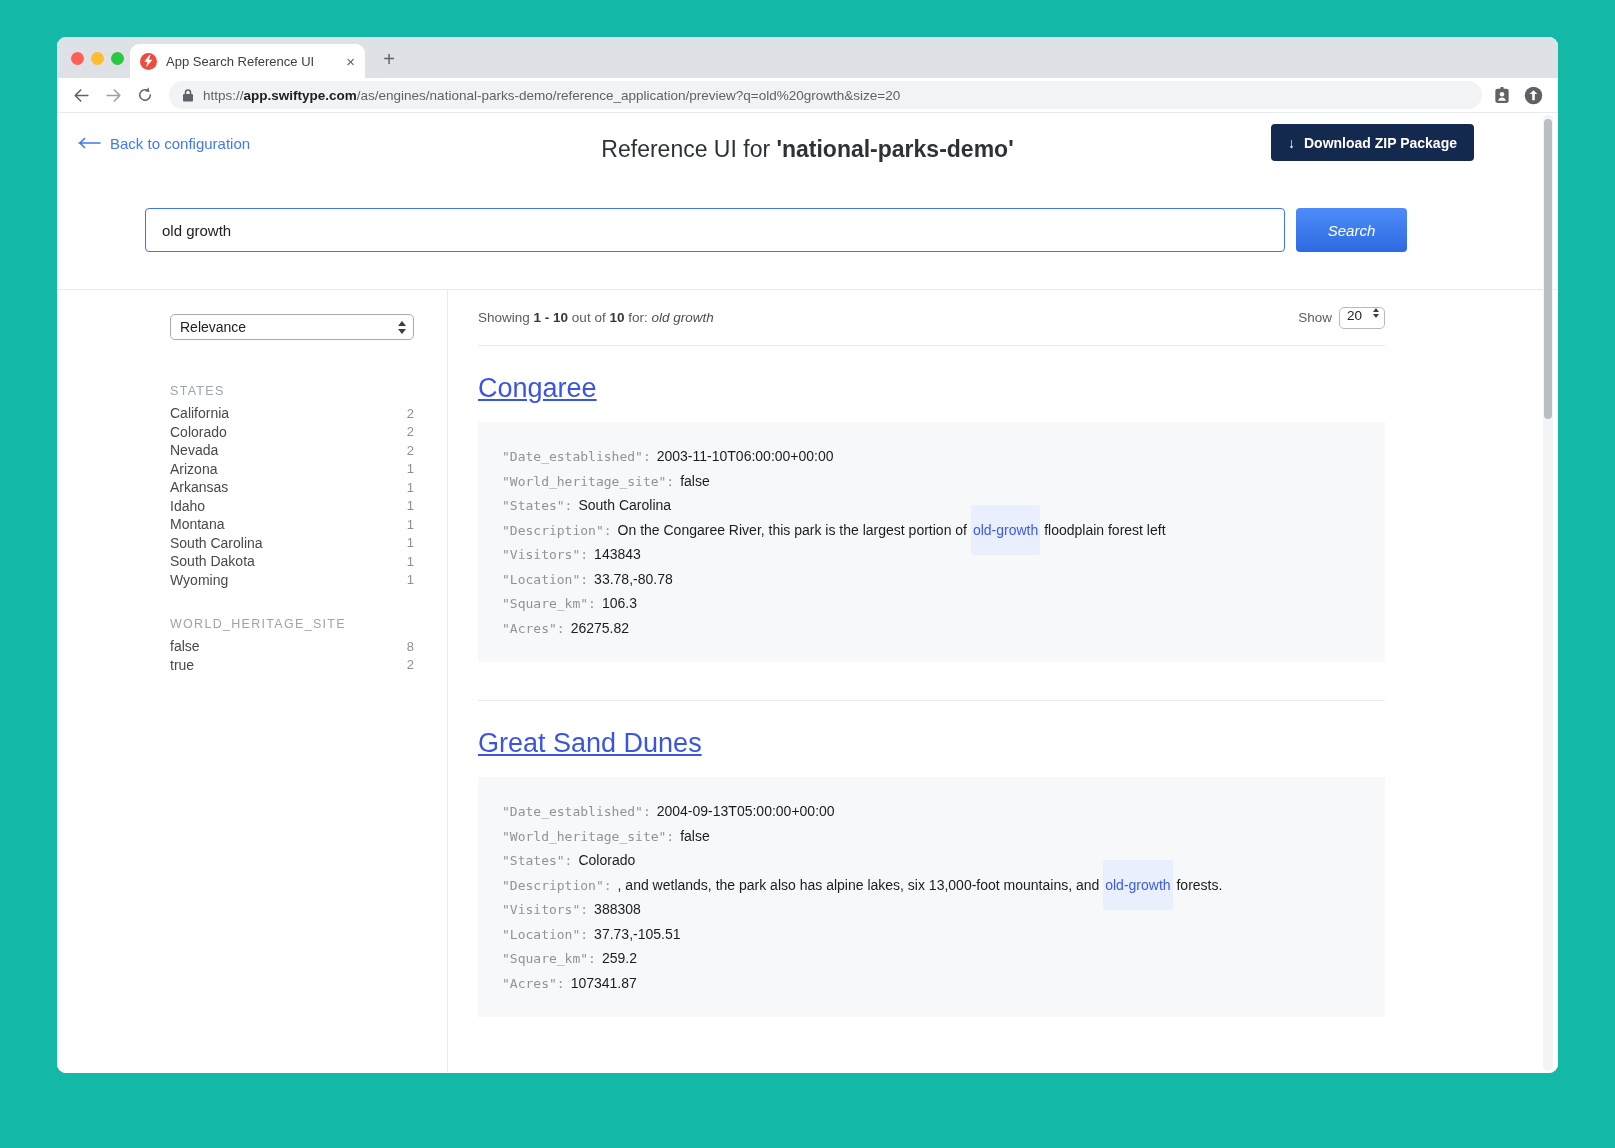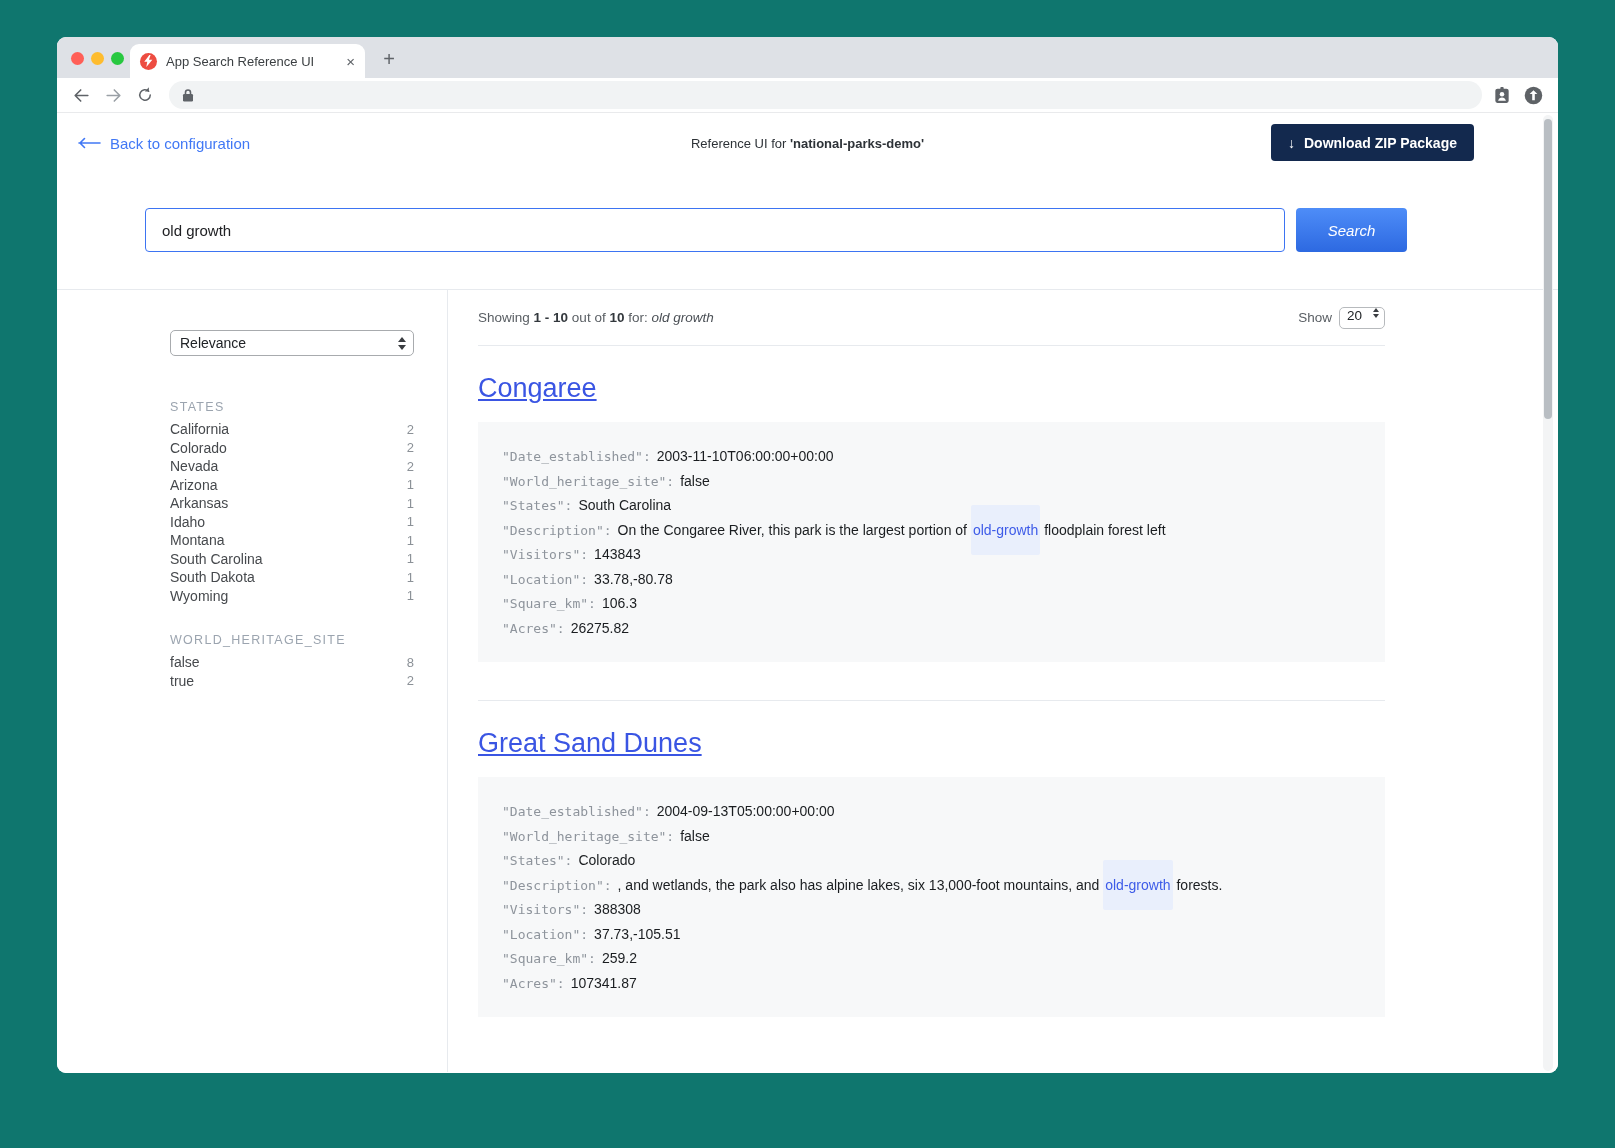--- a/index.html
+++ b/index.html
@@ -1,17 +1,17 @@
 <!DOCTYPE html>
 <html><head>
 <meta charset="utf-8">
 <style>
   * { margin:0; padding:0; box-sizing:border-box; }
   body { font-family:"Liberation Sans", sans-serif; }
-  .screen { position:relative; width:1615px; height:1148px; background:#0f766e; overflow:hidden; }
+  .screen { position:relative; width:1615px; height:1148px; background:#14b8a6; overflow:hidden; }
   .window { position:absolute; left:57px; top:37px; width:1501px; height:1036px; background:#fff; border-radius:9px; overflow:hidden; }
 
   
   .tabbar { position:relative; height:41px; background:#DEE1E6; }
   .tl { position:absolute; top:15px; width:13px; height:13px; border-radius:50%; }
   .tl.red { left:14px; background:#FF5F57; }
   .tl.yellow { left:34px; background:#FEBC2E; }
   .tl.green { left:54px; background:#28C840; }
   .tab { position:absolute; left:73px; top:7px; width:235px; height:34px; background:#fff; border-radius:9px 9px 0 0; display:flex; align-items:center; padding:0 10px; }
   .favicon { width:17px; height:17px; border-radius:50%; background:#ED4C41; display:flex; align-items:center; justify-content:center; margin-right:9px; flex:none; }
@@ -25,31 +25,31 @@
   .lock { margin-right:9px; display:flex; }
   .url { font-size:13.5px; color:#5F6368; white-space:nowrap; overflow:hidden; }
   .url .host { color:#202124; font-weight:600; }
   .tb-right { display:flex; align-items:center; gap:11px; padding-right:4px; }
   .tb-right span { display:flex; cursor:pointer; }
 
   
   .page { position:relative; height:960px; background:#fff; }
   .app-header { position:relative; height:67px; }
   .back-link { position:absolute; left:20px; top:22px; display:flex; align-items:center; gap:9px; color:#4178F5; font-size:15px; cursor:pointer; }
-  .page-title { position:absolute; left:0; right:0; top:23px; text-align:center; font-size:13px; color:#2D3237; }
+  .page-title { position:absolute; left:0; right:0; top:23px; text-align:center; font-size:23px; color:#2D3237; }
   .engine { font-weight:700; }
   .dl-btn { position:absolute; right:84px; top:11px; height:37px; padding:0 17px; background:#13294E; color:#fff; font-size:14px; font-weight:700; border:none; border-radius:4px; display:flex; align-items:center; gap:9px; cursor:pointer; font-family:inherit; }
 
   .search-section { position:relative; height:110px; border-bottom:1px solid #E7EAEE; }
   .search-input { position:absolute; left:88px; top:28px; width:1140px; height:44px; border:1px solid #3D74F2; border-radius:4px; font-size:15px; color:#202124; padding:0 16px; font-family:inherit; outline:none; }
   .search-btn { position:absolute; left:1239px; top:28px; width:111px; height:44px; background:linear-gradient(180deg,#4E8DF8,#2D69E1); color:#fff; border:none; border-radius:4px; font-size:15px; font-family:inherit; cursor:pointer;font-style:italic; }
 
   .body-row { display:flex; height:782px; }
   .sidebar { width:391px; flex:none; border-right:1px solid #E7EAEE; padding:24px 33px 0 113px; }
-  .sort-select { height:26px; border:1px solid #A8ABAE; border-radius:5px; background:#fff; display:flex; align-items:center; justify-content:space-between; padding:0 7px 0 9px; font-size:14px; color:#202326; cursor:pointer;margin-top:16px; }
+  .sort-select { height:26px; border:1px solid #A8ABAE; border-radius:5px; background:#fff; display:flex; align-items:center; justify-content:space-between; padding:0 7px 0 9px; font-size:14px; color:#202326; cursor:pointer; }
   .stepper { display:flex; flex-direction:column; gap:3px; align-items:center; }
   .tri-up { width:0; height:0; border-left:4px solid transparent; border-right:4px solid transparent; border-bottom:5px solid #3A3D41; }
   .tri-dn { width:0; height:0; border-left:4px solid transparent; border-right:4px solid transparent; border-top:5px solid #3A3D41; }
   .stepper.small { gap:2px; }
   .stepper.small .tri-up { border-left-width:3px; border-right-width:3px; border-bottom-width:4px; }
   .stepper.small .tri-dn { border-left-width:3px; border-right-width:3px; border-top-width:4px; }
   .facet { margin-top:44px; }
   .facet + .facet { margin-top:28px; }
   .facet-title { font-size:12.5px; letter-spacing:1.3px; color:#9BA4AF; }
   .facet-items { margin-top:6px; }
@@ -113,20 +113,21 @@
             <path d="M17.2 1.8v5.4h-5.4z" fill="#5F6368"></path>
           </svg>
       </span>
       <div class="urlbar">
         <span class="lock">
           <svg width="12" height="14" viewBox="0 0 12 14">
               <rect x="1" y="6" width="10" height="7.5" rx="1.2" fill="#5F6368"></rect>
               <path d="M3.5 6V4.5a2.5 2.5 0 0 1 5 0V6" stroke="#5F6368" stroke-width="1.6" fill="none"></path>
             </svg>
         </span>
+        <span class="url"><span>https://</span><span class="host">app.swiftype.com</span><span>/as/engines/national-parks-demo/reference_application/preview?q=old%20growth&amp;size=20</span></span>
       </div>
       <div class="tb-right">
         <span>
           <svg width="20" height="20" viewBox="0 0 24 24">
               <rect x="4" y="4.5" width="16" height="17" rx="2.5" fill="#5F6368"></rect>
               <rect x="10" y="2.5" width="4" height="3.5" rx="1" fill="#5F6368"></rect>
               <circle cx="12" cy="11.2" r="2.7" fill="#fff"></circle>
               <path d="M7.3 19c.6-2.7 2.5-4.1 4.7-4.1s4.1 1.4 4.7 4.1z" fill="#fff"></path>
             </svg>
         </span>

